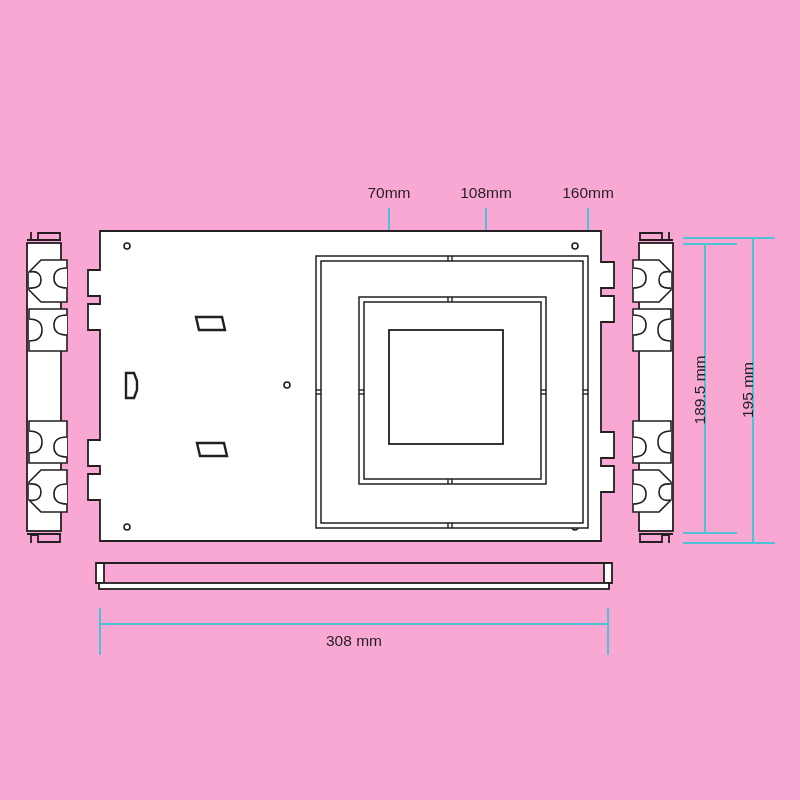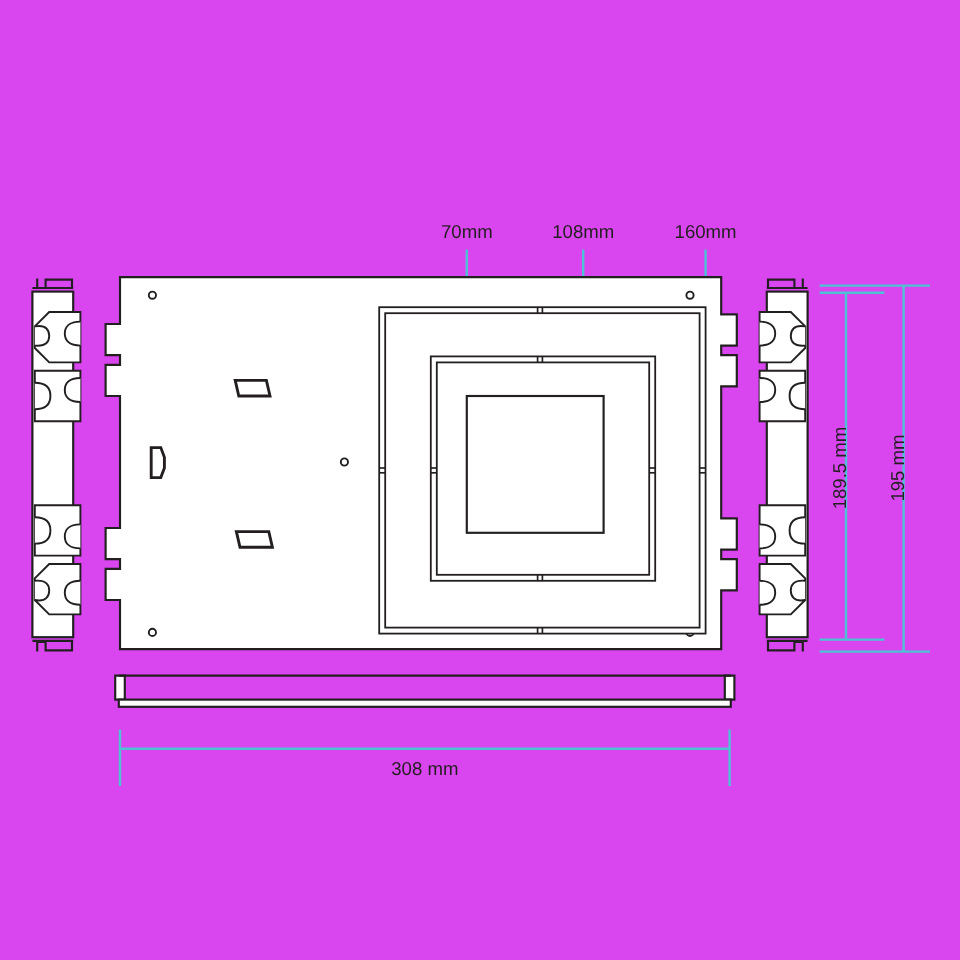--- a/index.html
+++ b/index.html
@@ -8,21 +8,21 @@
     padding: 0;
     background: #ffffff;
   }
   body {
     font-family: "Liberation Sans", sans-serif;
   }
   #stage {
     position: relative;
     width: 800px;
     height: 800px;
-    background: #d946ef;
+    background: #f9a8d4;
     overflow: hidden;
   }
   #drawing {
     position: absolute;
     left: 0;
     top: 0;
     width: 800px;
     height: 800px;
     display: block;
   }

